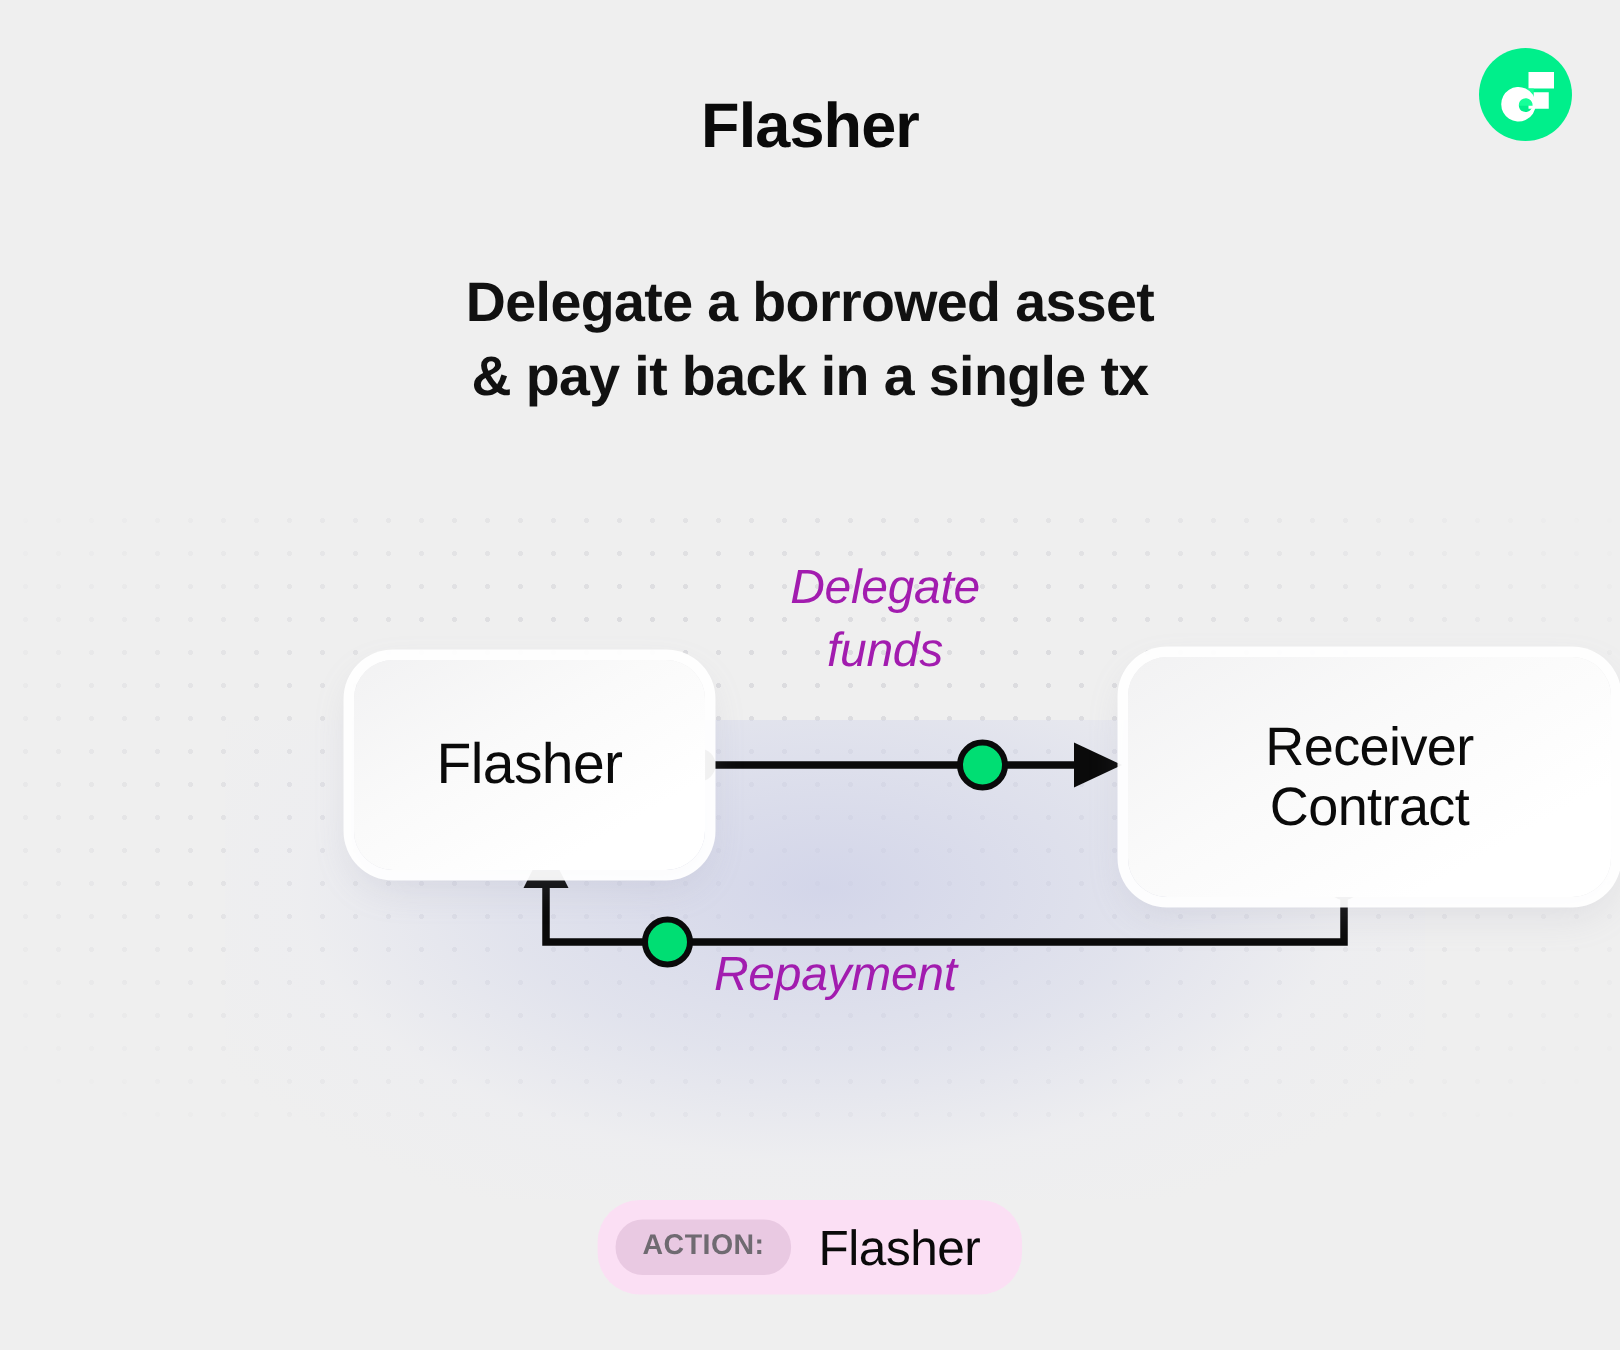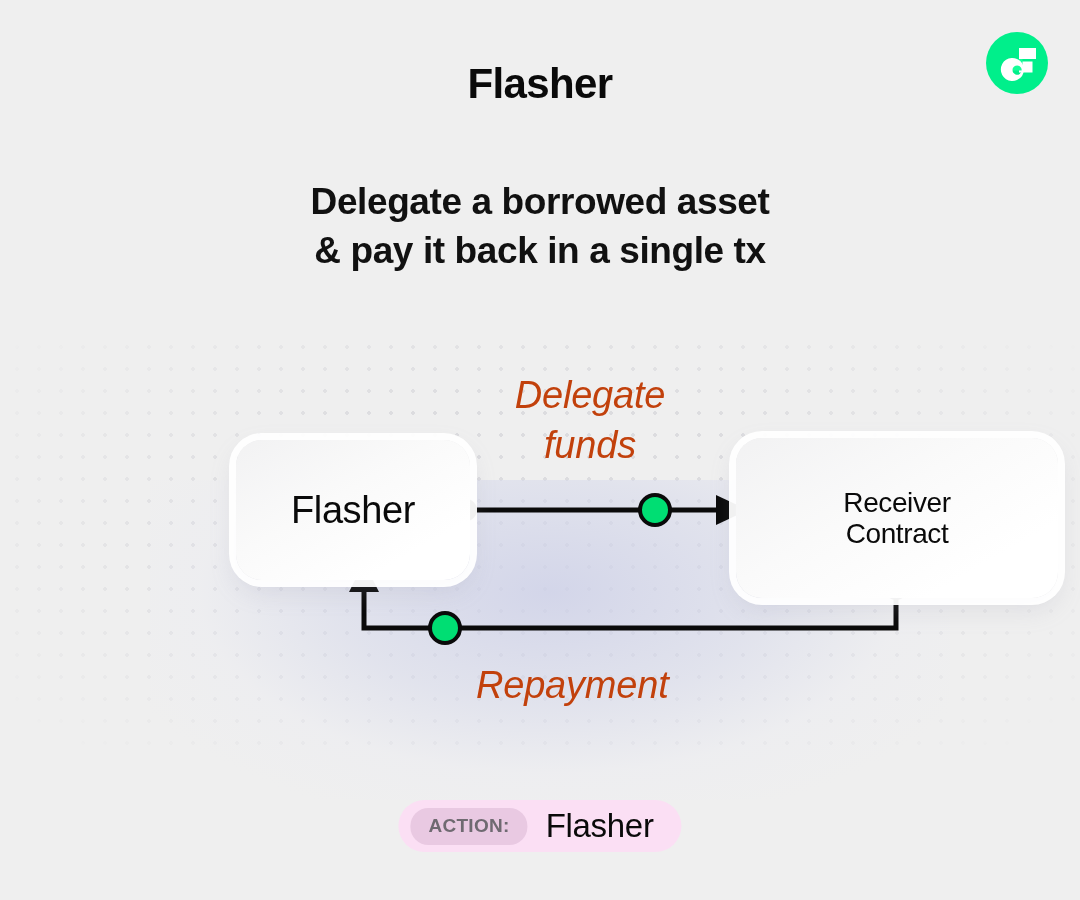--- a/index.html
+++ b/index.html
@@ -111,49 +111,49 @@
     white-space: pre-line;
   }
   .node-flasher {
     left: 236px;
     top: 110px;
     width: 234px;
     height: 140px;
     font-size: 38px;
   }
   .node-receiver {
-    left: 736px;
+    left: 752px;
     top: 108px;
     width: 322px;
     height: 160px;
-    font-size: 28px;
+    font-size: 36px;
   }
 
   
   .edge-label {
     position: absolute;
     font-style: italic;
-    font-size: 38px;
+    font-size: 32px;
     line-height: 1.32;
-    color: #c2410c;
+    color: #a21caf;
     letter-spacing: -0.2px;
     text-align: center;
     white-space: pre-line;
   }
   .label-call     { left: 46px;  top: 132px; width: 180px; }
   .label-delegate { left: 478px; top: 40px;  width: 224px; }
-  .label-repay    { left: 476px; top: 298px; width: 252px; text-align: left; margin-top: 32px; }
+  .label-repay    { left: 476px; top: 298px; width: 252px; text-align: left; }
 
   
   .action-pill {
     position: absolute;
     left: 50%;
     transform: translateX(-50%);
     top: 800px;
-    height: 52px;
+    height: 63px;
     padding: 0 28px 0 12px;
     background: #fbdff4;
     border-radius: 28px;
     display: flex;
     align-items: center;
     gap: 18px;
   }
   .action-tag {
     background: #e9c9e2;
     color: #6f6a71;

